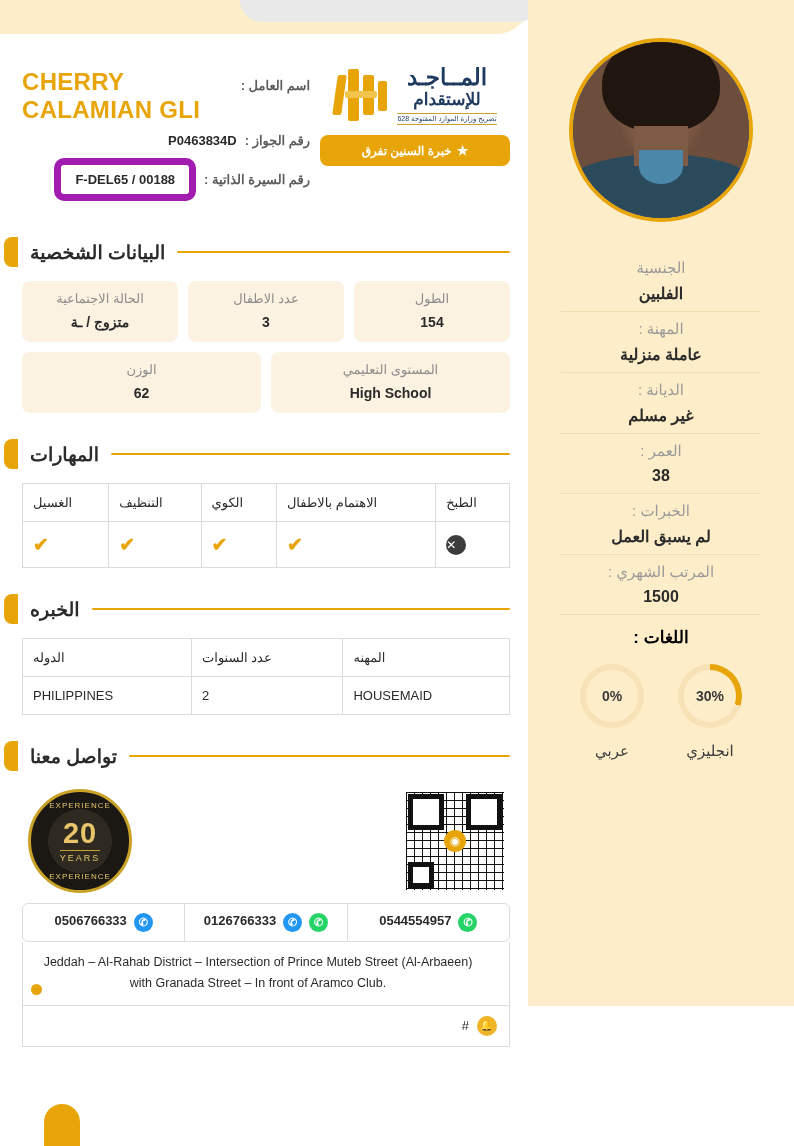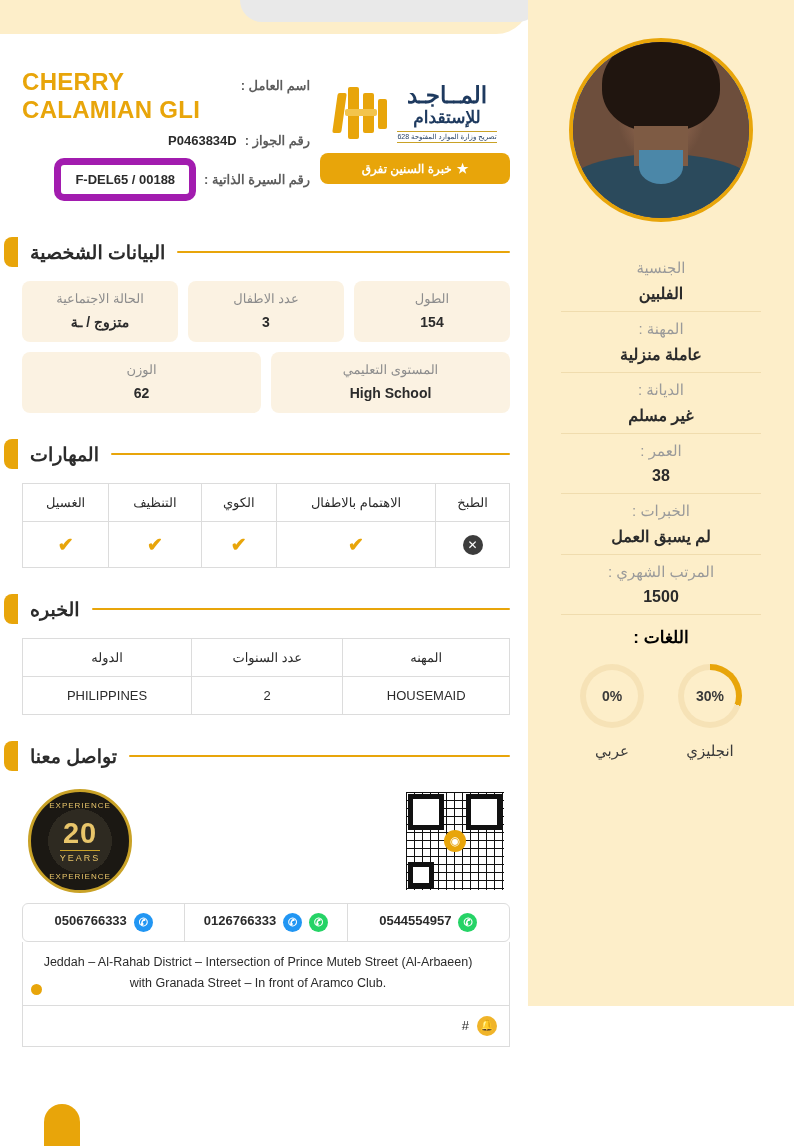--- a/index.html
+++ b/index.html
@@ -162,21 +162,21 @@
   }
 
   
   .header {
     display: flex;
     align-items: flex-start;
     justify-content: space-between;
     gap: 10px;
     margin-top: 14px;
   }
-  .logo-box { width: 190px; text-align: center; margin-top: 18px; }
+  .logo-box { width: 190px; text-align: center; }
   .logo-main {
     display: flex; align-items: center; justify-content: center;
     gap: 6px;
   }
   .logo-ar {
     text-align: center;
     line-height: 1.15;
   }
   .logo-ar .l1 { font-size: 23px; font-weight: bold; color: #1e3a5f; letter-spacing: 1px; }
   .logo-ar .l2 { font-size: 17px; font-weight: bold; color: #1e3a5f; }
@@ -277,21 +277,21 @@
   
   table.grid {
     width: 100%;
     border-collapse: collapse;
     border: 1px solid #dcdcdc;
     font-size: 13px;
   }
   table.grid th, table.grid td {
     border: 1px solid #dcdcdc;
     padding: 11px 10px;
-    text-align: center;
+    text-align: left;
     color: #2b2b2b;
   }
   table.grid th { font-weight: normal; }
   .check { color: #e8a50a; font-size: 19px; font-weight: bold; }
   .cross {
     display: inline-block;
     width: 20px; height: 20px;
     border-radius: 50%;
     background: #3c3c3c;
     color: #ffffff;

